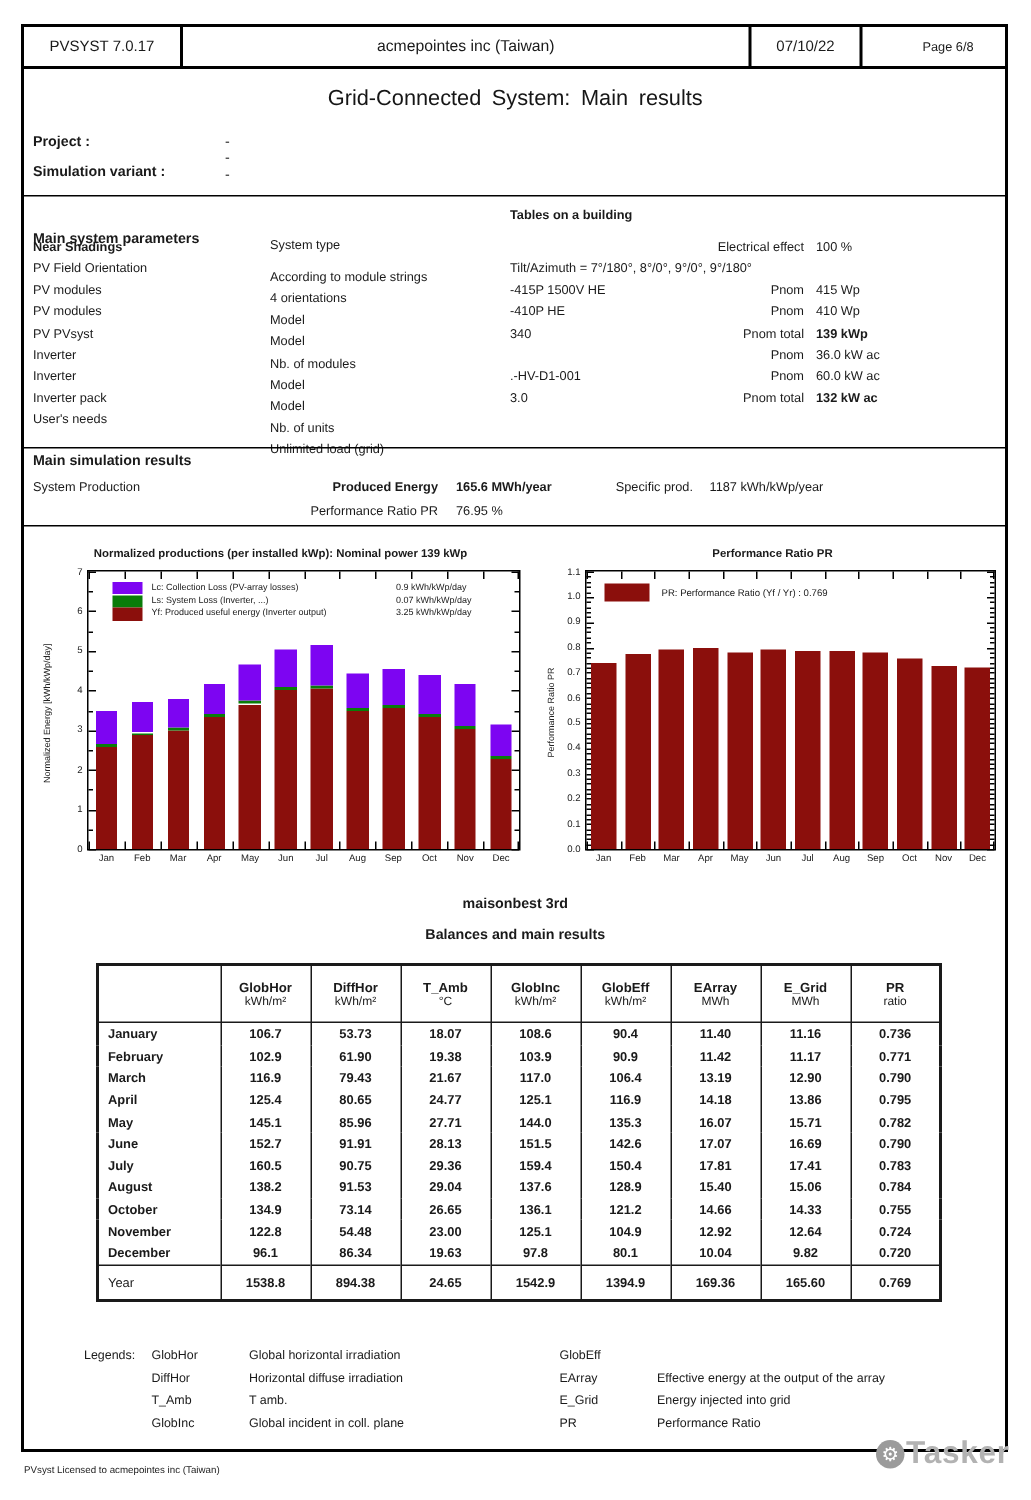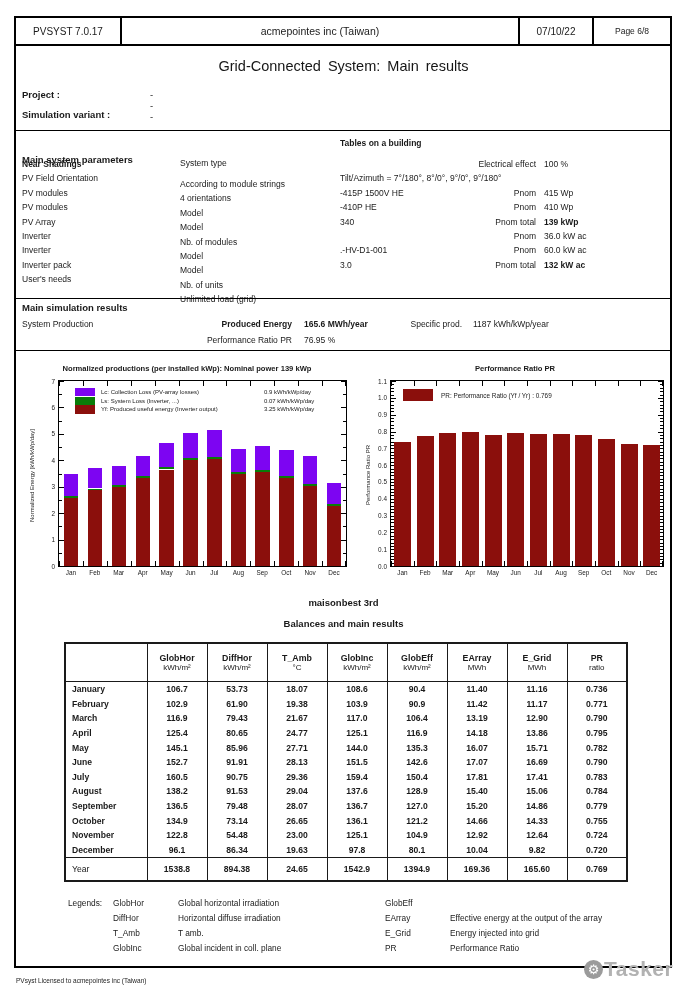--- a/index.html
+++ b/index.html
@@ -12,21 +12,21 @@
   .page-border{left:14px;top:16px;width:658px;height:952px;border:2px solid #000;box-sizing:border-box;}
 
   
   .header{left:14px;top:16px;width:658px;height:30px;border:2px solid #000;box-sizing:border-box;
           display:flex;align-items:stretch;}
   .hcell{display:flex;align-items:center;justify-content:center;font-size:10px;}
   .hcell+.hcell{border-left:2px solid #000;}
   .c-app{width:104px;}
   .c-company{flex:1;font-size:10.5px;}
   .c-date{width:72px;}
-  .c-page{width:76px;font-size:8.5px;}
+  .c-page{width:76px;font-size:8.5px;padding-left:19px;}
 
   .title{top:58px;left:0;width:100%;text-align:center;font-size:14.5px;word-spacing:3px;color:#161616;}
   .proj{top:89px;left:22px;font-size:9.5px;}
   .proj-val{position:absolute;left:128px;top:0;font-weight:normal;}
   .variant{top:109px;left:22px;font-size:9.5px;}
 
   .rule{position:absolute;left:14px;width:658px;border-top:1.5px solid #000;}
   #hr1{top:130px;} #hr2{top:298px;} #hr3{top:350px;}
 
   
@@ -82,21 +82,21 @@
   #btable th,#btable td{border-left:1px solid #1a1a1a;border-right:1px solid #1a1a1a;padding:0;}
   #btable th{height:37px;border-bottom:1.5px solid #1a1a1a;vertical-align:middle;}
   .hname{font-size:8.8px;font-weight:bold;text-align:center;}
   .hunit{font-size:8px;font-weight:normal;text-align:center;}
   #btable td{height:14.6px;font-size:8.6px;text-align:center;font-weight:bold;}
   #btable td:first-child{text-align:left;padding-left:6px;}
   .yrow td{border-top:1.5px solid #1a1a1a;height:22px !important;}
   .yrow td:first-child{font-weight:normal !important;}
 
   
-  #legends{left:68px;top:896px;width:585px;}
+  #legends{left:56px;top:896px;width:585px;}
   .lrow{display:flex;height:15px;line-height:15px;font-size:8.3px;white-space:nowrap;}
   .lg0{width:45px;}
   .lgt{width:65px;}
   .lgd1{width:207px;}
   .lgd2{flex:1;}
 
   
   #footer{left:16px;top:977px;font-size:6.5px;color:#222;}
   .watermark{left:584px;top:957px;display:flex;align-items:center;}
   .wm-gear{width:19px;height:19px;border-radius:50%;background:#9b9b9b;color:#fff;display:inline-flex;
@@ -153,21 +153,21 @@
         <span class="c5">415 Wp</span>
       </div>
       <div class="prow">
         <span class="c1">PV modules</span>
         <span class="c2">Model</span>
         <span class="c3">-410P HE</span>
         <span class="c4">Pnom</span>
         <span class="c5">410 Wp</span>
       </div>
       <div class="prow">
-        <span class="c1">PV Array</span>
+        <span class="c1">PV PVsyst</span>
         <span class="c2">Nb. of modules</span>
         <span class="c3">340</span>
         <span class="c4">Pnom total</span>
         <span class="c5 b">139 kWp</span>
       </div>
       <div class="prow">
         <span class="c1">Inverter</span>
         <span class="c2">Model</span>
         <span class="c3"></span>
         <span class="c4">Pnom</span>
@@ -668,31 +668,20 @@
             <td>138.2</td>
             <td>91.53</td>
             <td>29.04</td>
             <td>137.6</td>
             <td>128.9</td>
             <td>15.40</td>
             <td>15.06</td>
             <td>0.784</td>
           </tr>
           <tr>
-            <td>September</td>
-            <td>136.5</td>
-            <td>79.48</td>
-            <td>28.07</td>
-            <td>136.7</td>
-            <td>127.0</td>
-            <td>15.20</td>
-            <td>14.86</td>
-            <td>0.779</td>
-          </tr>
-          <tr>
             <td>October</td>
             <td>134.9</td>
             <td>73.14</td>
             <td>26.65</td>
             <td>136.1</td>
             <td>121.2</td>
             <td>14.66</td>
             <td>14.33</td>
             <td>0.755</td>
           </tr>

